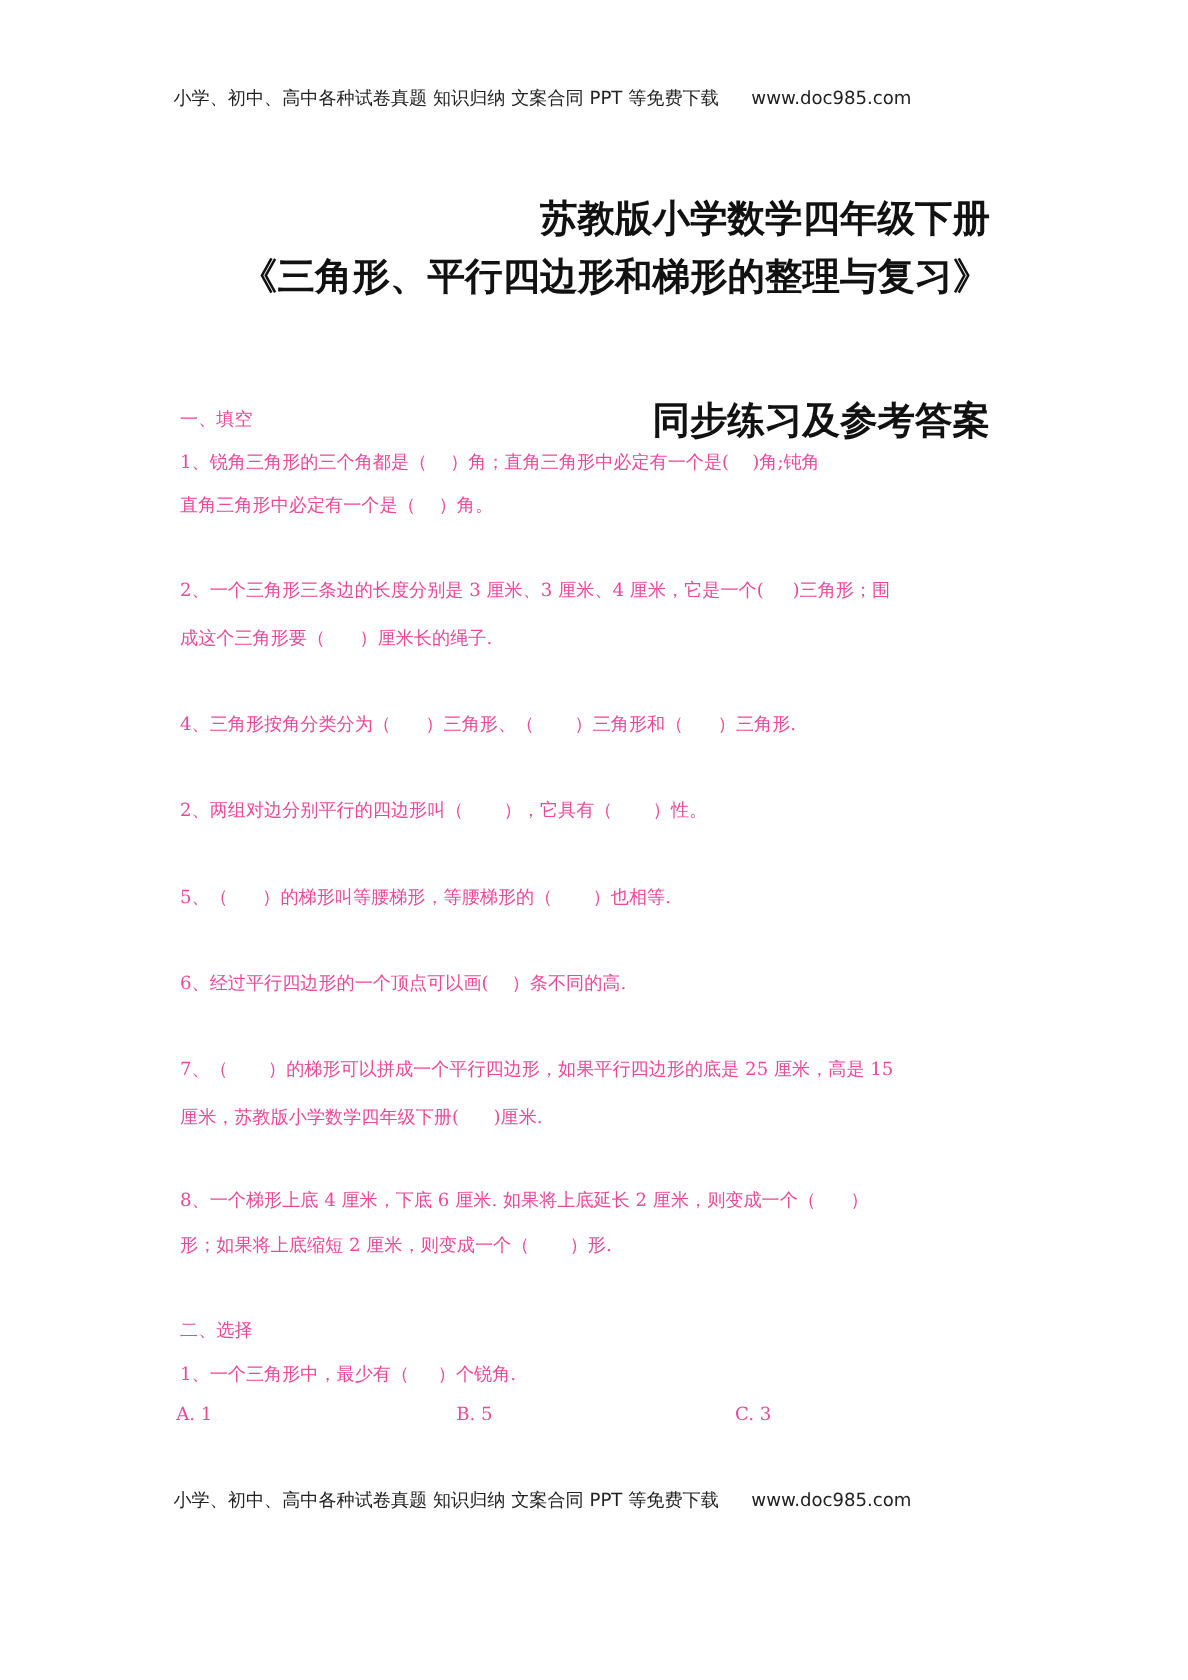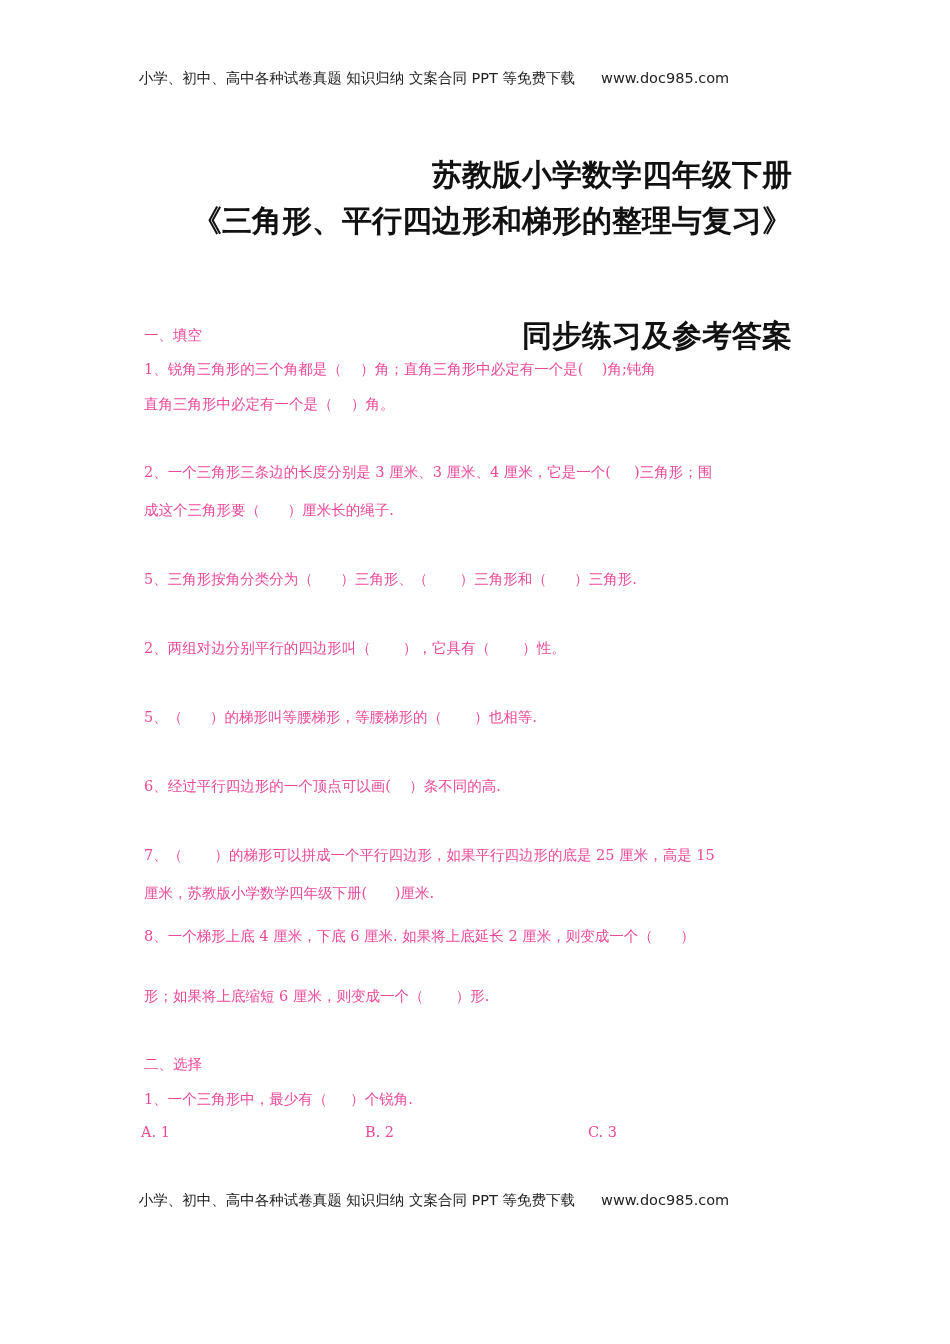--- a/index.html
+++ b/index.html
@@ -29,37 +29,37 @@
 <div class="title t3">同步练习及参考答案</div>
 
 <div class="line" style="top:326px">一、填空</div>
 
 <div class="line" style="top:360px">1、锐角三角形的三个角都是（    ）角；直角三角形中必定有一个是(    )角;钝角</div>
 <div class="line" style="top:395px">直角三角形中必定有一个是（    ）角。</div>
 
 <div class="line" style="top:463px">2、一个三角形三条边的长度分别是 3 厘米、3 厘米、4 厘米，它是一个(     )三角形；围</div>
 <div class="line" style="top:501px">成这个三角形要（      ）厘米长的绳子.</div>
 
-<div class="line" style="top:570px">5、三角形按角分类分为（      ）三角形、（       ）三角形和（      ）三角形.</div>
+<div class="line" style="top:570px">4、三角形按角分类分为（      ）三角形、（       ）三角形和（      ）三角形.</div>
 
 <div class="line" style="top:639px">2、两组对边分别平行的四边形叫（       ），它具有（       ）性。</div>
 
 <div class="line" style="top:708px">5、（      ）的梯形叫等腰梯形，等腰梯形的（       ）也相等.</div>
 
 <div class="line" style="top:777px">6、经过平行四边形的一个顶点可以画(    ）条不同的高.</div>
 
 <div class="line" style="top:846px">7、（       ）的梯形可以拼成一个平行四边形，如果平行四边形的底是 25 厘米，高是 15</div>
 <div class="line" style="top:884px">厘米，苏教版小学数学四年级下册(      )厘米.</div>
 
-<div class="line" style="top:927px">8、一个梯形上底 4 厘米，下底 6 厘米. 如果将上底延长 2 厘米，则变成一个（      ）</div>
-<div class="line" style="top:987px">形；如果将上底缩短 6 厘米，则变成一个（       ）形.</div>
+<div class="line" style="top:951px">8、一个梯形上底 4 厘米，下底 6 厘米. 如果将上底延长 2 厘米，则变成一个（      ）</div>
+<div class="line" style="top:987px">形；如果将上底缩短 2 厘米，则变成一个（       ）形.</div>
 
 <div class="line" style="top:1055px">二、选择</div>
 
 <div class="line" style="top:1090px">1、一个三角形中，最少有（     ）个锐角.</div>
 
 <div class="line" style="top:1124px; left:141px">A. 1</div>
-<div class="line" style="top:1124px; left:365px">B. 2</div>
+<div class="line" style="top:1124px; left:365px">B. 5</div>
 <div class="line" style="top:1124px; left:588px">C. 3</div>
 
 <div class="ftr">
   <span>小学、初中、高中各种试卷真题  知识归纳  文案合同  PPT 等免费下载</span><span class="url">www.doc985.com</span>
 </div>
 
 </body></html>

